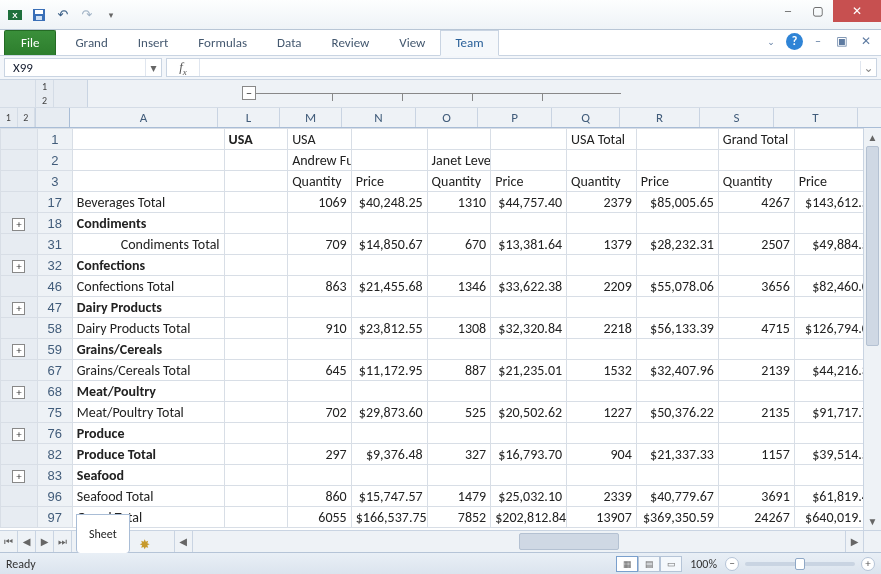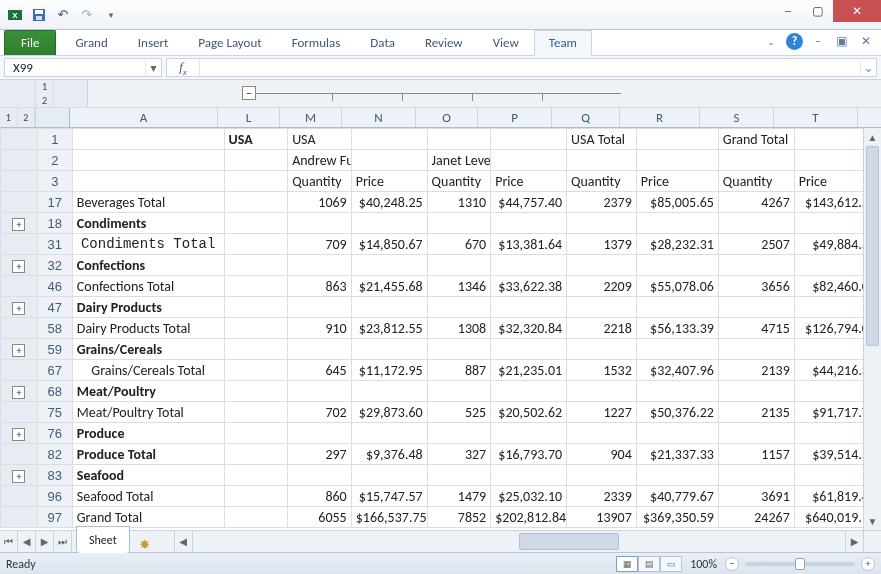--- a/index.html
+++ b/index.html
@@ -320,21 +320,21 @@
     border-right:1px solid #c9d4e2;color:#666;font-size:10px;
   }
   .sheetrow .tabs {
     display:flex;align-items:flex-end;
     padding-left:4px;
   }
   .sheetrow .stab {
     background:#fff;
     border:1px solid #a9bdd6;
     border-bottom:none;
-    padding:6px 12px;
+    padding:12px 12px;
     font-size:12px;
     border-radius:0 0 4px 4px;
     transform: translateY(1px);
     margin-right:2px;
   }
   .sheetrow .newtab{
     width:18px;height:16px;margin-top:3px;margin-left:4px;
     display:flex;align-items:center;justify-content:center;
     color:#c79a2d;font-size:13px;
   }
@@ -410,21 +410,20 @@
     <div class="wbtn">─</div>
     <div class="wbtn">▢</div>
     <div class="wbtn close">✕</div>
   </div>
 </div>
 
 <div class="ribbontabs">
   <div class="tab file">File</div>
   <div class="tab">Grand</div>
   <div class="tab">Insert</div>
-  <div class="tab">Page Layout</div>
   <div class="tab">Formulas</div>
   <div class="tab">Data</div>
   <div class="tab">Review</div>
   <div class="tab">View</div>
   <div class="tab active">Team</div>
   <div class="righticons">
     <div class="ric" style="font-size:9px">⌄</div>
     <div class="ric help">?</div>
     <div class="ric">–</div>
     <div class="ric">▣</div>
@@ -568,21 +567,21 @@
             <td class="cO"></td>
             <td class="cP"></td>
             <td class="cQ"></td>
             <td class="cR"></td>
             <td class="cS"></td>
             <td class="cT"></td>
           </tr>
           <tr>
             <td class="outcol"></td>
             <td class="rownum">31</td>
-            <td class="cA" style="text-align: center; font-family: Liberation Mono, monospace;">Condiments Total</td>
+            <td class="cA" style="text-align: right;">Condiments Total</td>
             <td class="cL"></td>
             <td class="cM">709</td>
             <td class="cN">$14,850.67</td>
             <td class="cO">670</td>
             <td class="cP">$13,381.64</td>
             <td class="cQ">1379</td>
             <td class="cR">$28,232.31</td>
             <td class="cS">2507</td>
             <td class="cT">$49,884.53</td>
           </tr>
@@ -652,21 +651,21 @@
             <td class="cO"></td>
             <td class="cP"></td>
             <td class="cQ"></td>
             <td class="cR"></td>
             <td class="cS"></td>
             <td class="cT"></td>
           </tr>
           <tr>
             <td class="outcol"></td>
             <td class="rownum">67</td>
-            <td class="cA" style="text-align: center; margin-top: 40px;">Grains/Cereals Total</td>
+            <td class="cA" style="text-align: left; margin-top: 40px;">Grains/Cereals Total</td>
             <td class="cL"></td>
             <td class="cM">645</td>
             <td class="cN">$11,172.95</td>
             <td class="cO">887</td>
             <td class="cP">$21,235.01</td>
             <td class="cQ">1532</td>
             <td class="cR">$32,407.96</td>
             <td class="cS">2139</td>
             <td class="cT">$44,216.32</td>
           </tr>

